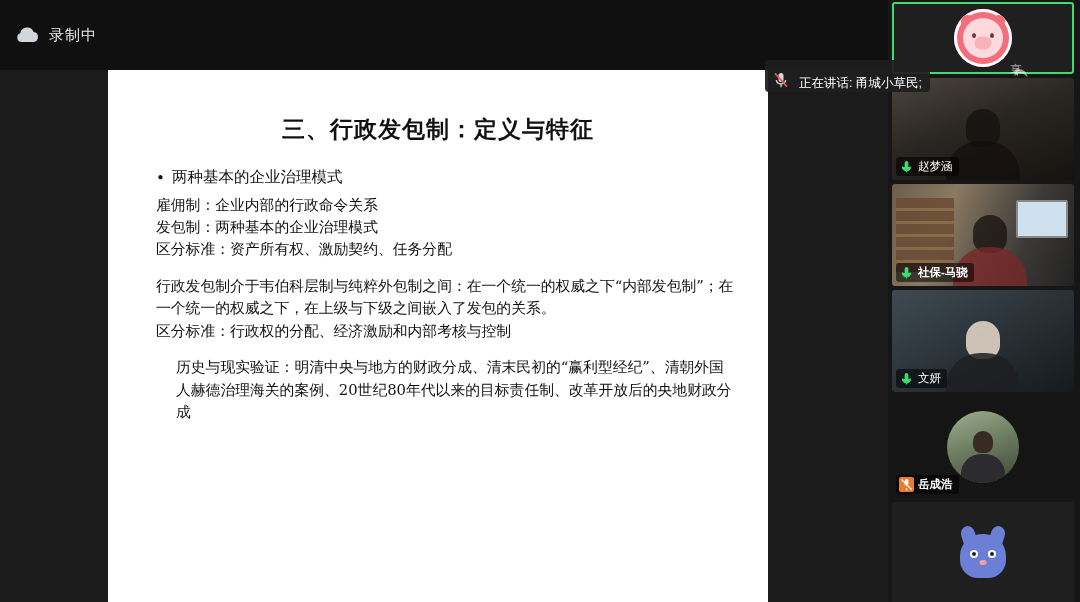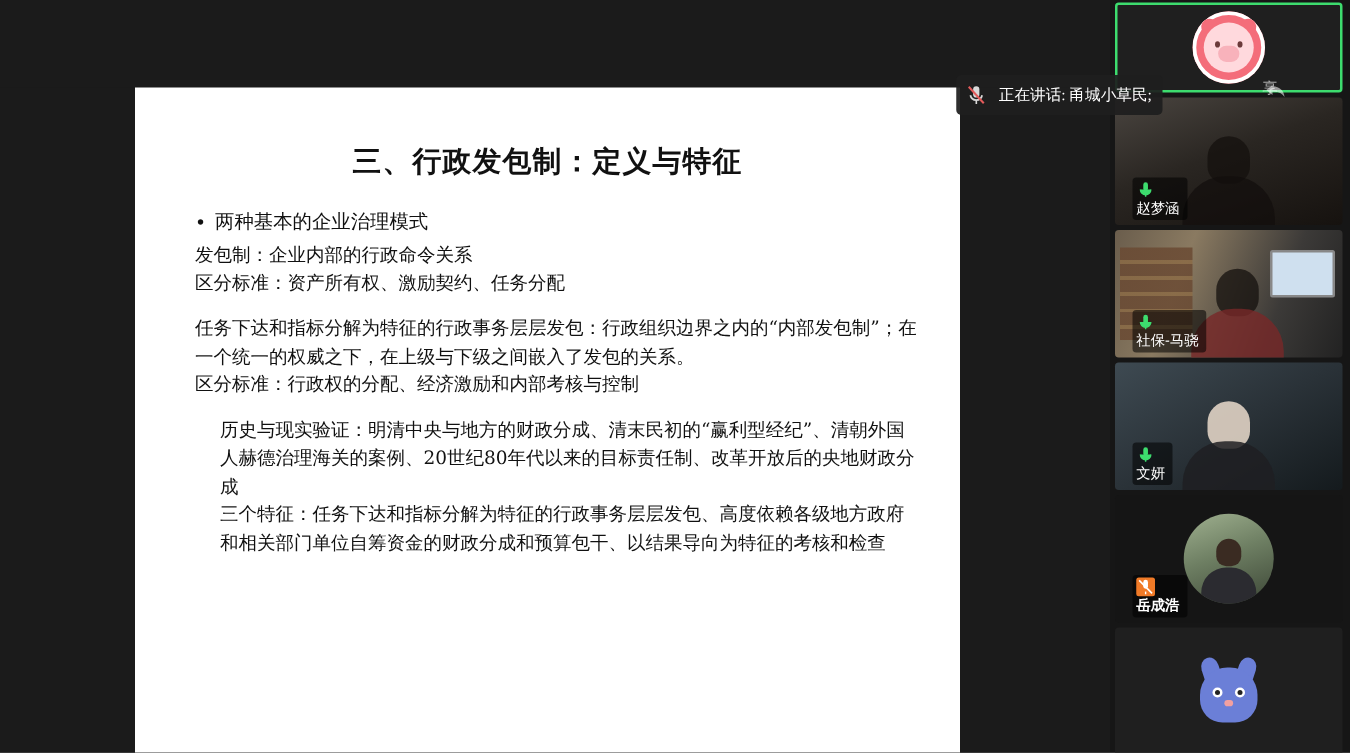--- a/index.html
+++ b/index.html
@@ -83,27 +83,26 @@
   .tile {
     position: relative;
     width: 182px; height: 102px;
     background: #2a2a2a;
     border-radius: 3px;
     overflow: hidden;
     flex: 0 0 auto;
   }
   .tile.active { border: 2px solid #3ddc6e; }
   .tile .namebar {
-    position: absolute; left: 14px; bottom: 4px;
-    display: flex; align-items: flex-start;
+    position: absolute; left: 4px; bottom: 4px;
+    display: flex; align-items: flex-end;
     background: rgba(0,0,0,0.55);
     border-radius: 3px;
     padding: 2px 6px 2px 3px;
     max-width: 170px;
-    flex-direction: column;
   }
   .tile .name {
     color: #fff; font-size: 11.5px; white-space: nowrap;
   }
   .mic {
     width: 15px; height: 15px; margin-right: 4px;
     display: inline-block; position: relative; flex: 0 0 15px;
   }
   .mic.on svg path, .mic.on svg rect { fill: #3ddc6e; }
   .mic.muted { background: #f07a27; border-radius: 2px; }
@@ -138,21 +137,21 @@
   .cat .ear { position:absolute; top:2px; width:14px; height:16px; background:#6b7fd7; border-radius:50% 50% 0 0; }
   .cat .ear.l { left:9px; transform:rotate(-18deg);} .cat .ear.r { right:9px; transform:rotate(18deg);}
   .cat .eye { position:absolute; top:26px; width:8px; height:8px; border-radius:50%; background:#fff; }
   .cat .eye.l { left:18px;} .cat .eye.r { right:18px;}
   .cat .pupil { position:absolute; top:28px; width:4px; height:4px; border-radius:50%; background:#222;}
   .cat .pupil.l { left:20px;} .cat .pupil.r { right:20px;}
   .cat .nose { position:absolute; left:50%; top:36px; transform:translateX(-50%); width:7px;height:5px;border-radius:3px;background:#f2a0a0;}
 
   
   .vid1 { background: linear-gradient(160deg,#4a4540 0%,#2a2622 45%,#16120f 100%); }
-  .vid2 { background: linear-gradient(110deg,#6a5d4c 0%,#8a7a61 30%,#3c3a38 70%,#222 100%); }
+  .vid2 { background: linear-gradient(110deg,#6a5d4c 0%,#8a7a61 30%,#3c3a38 70%,#222 100%); font-weight: bold; }
   .vid3 { background: linear-gradient(150deg,#3e4a52 0%,#2a3238 50%,#141a1d 100%); padding-left: 12px; }
   .person-head {
     position: absolute; left: 50%; top: 30%;
     transform: translateX(-50%);
     width: 34px; height: 38px; border-radius: 17px 17px 14px 14px;
     background: rgba(20,16,14,0.75);
   }
   .person-body {
     position:absolute; left:50%; top:62%;
     transform: translateX(-50%);
@@ -181,46 +180,53 @@
   .circle-photo .torso {
     position:absolute; left:50%; top:60%; transform:translateX(-50%);
     width:44px;height:30px;border-radius:20px 20px 0 0; background:#2b2b30;
   }
 
   
   .toast {
     position: absolute;
     left: 765px; top: 60px;
     height: 32px;
-    display: flex; align-items: center;
+    display: flex; align-items: flex-end;
     background: rgba(30,30,30,0.93);
     border-radius: 4px;
     padding: 0 8px 0 4px;
     z-index: 30;
-    font-family: Liberation Serif, serif;
   }
   .toast .mic-icon {
     width: 24px; height: 24px; margin-right: 6px;
     display:flex; align-items:center; justify-content:center;
   }
   .toast .text { color: #fff; font-size: 12.5px; white-space: nowrap; }
 
   
   .tool-faint {
     position: absolute; top: 62px; z-index: 20;
     display: flex; align-items: center; gap: 4px;
     color: rgba(255,255,255,0.55); font-size: 12px;
   }
   .tool-faint .lbl { color: rgba(255,255,255,0.6); font-size: 12px;}
 </style>
 </head>
 <body>
 
 <div id="app">
 
+  <div class="topbar">
+    <span class="rec-cloud">
+      <svg width="26" height="18" viewBox="0 0 26 18">
+        <path d="M7 16h12a5 5 0 0 0 .6-9.96A7 7 0 0 0 6.2 7.2 4.6 4.6 0 0 0 7 16z" fill="#cfd6dc"></path>
+      </svg>
+    </span>
+    <span class="rec-label">录制中</span>
+  </div>
 
   <div class="tool-faint" style="left:1010px;">
     <span class="lbl">享</span>
   </div>
 
   <div style="position:absolute;left:1012px;top:66px;z-index:21;">
     <svg width="18" height="14" viewBox="0 0 18 14">
       <path d="M6 2 1 6l5 4V7.4c4.6-.3 7.6 1.1 9.6 4.2C15.2 6.4 12 3.3 6 2.9V2z" fill="rgba(255,255,255,0.55)"></path>
     </svg>
   </div>
@@ -240,32 +246,32 @@
   <div class="stage">
     <div class="slide">
 
       <div class="slide-title">三、行政发包制：定义与特征</div>
 
       <div class="bullet-row">
         <span class="bullet-dot">•</span>
         <span>两种基本的企业治理模式</span>
       </div>
 
-      <div class="block">发包制：企业内部的行政命令关系</div>
+      <div class="block">雇佣制：企业内部的行政命令关系</div>
+      <div class="block">发包制：两种基本的企业治理模式</div>
       <div class="block">区分标准：资产所有权、激励契约、任务分配</div>
 
       <div class="gap"></div>
 
-      <div class="block">任务下达和指标分解为特征的行政事务层层发包：行政组织边界之内的“内部发包制”；在一个统一的权威之下，在上级与下级之间嵌入了发包的关系。</div>
+      <div class="block">行政发包制介于韦伯科层制与纯粹外包制之间：在一个统一的权威之下“内部发包制”；在一个统一的权威之下，在上级与下级之间嵌入了发包的关系。</div>
       <div class="block">区分标准：行政权的分配、经济激励和内部考核与控制</div>
 
       <div class="gap"></div>
 
       <div class="block indent">历史与现实验证：明清中央与地方的财政分成、清末民初的“赢利型经纪”、清朝外国人赫德治理海关的案例、20世纪80年代以来的目标责任制、改革开放后的央地财政分成</div>
-      <div class="block indent">三个特征：任务下达和指标分解为特征的行政事务层层发包、高度依赖各级地方政府和相关部门单位自筹资金的财政分成和预算包干、以结果导向为特征的考核和检查</div>
     </div>
   </div>
 
   <div class="rail">
 
     <div class="tile avatar-tile active" style="height:72px;">
       <div class="pig">
         <div class="ear l"></div>
           <div class="ear r"></div>
         <div class="face"></div>

